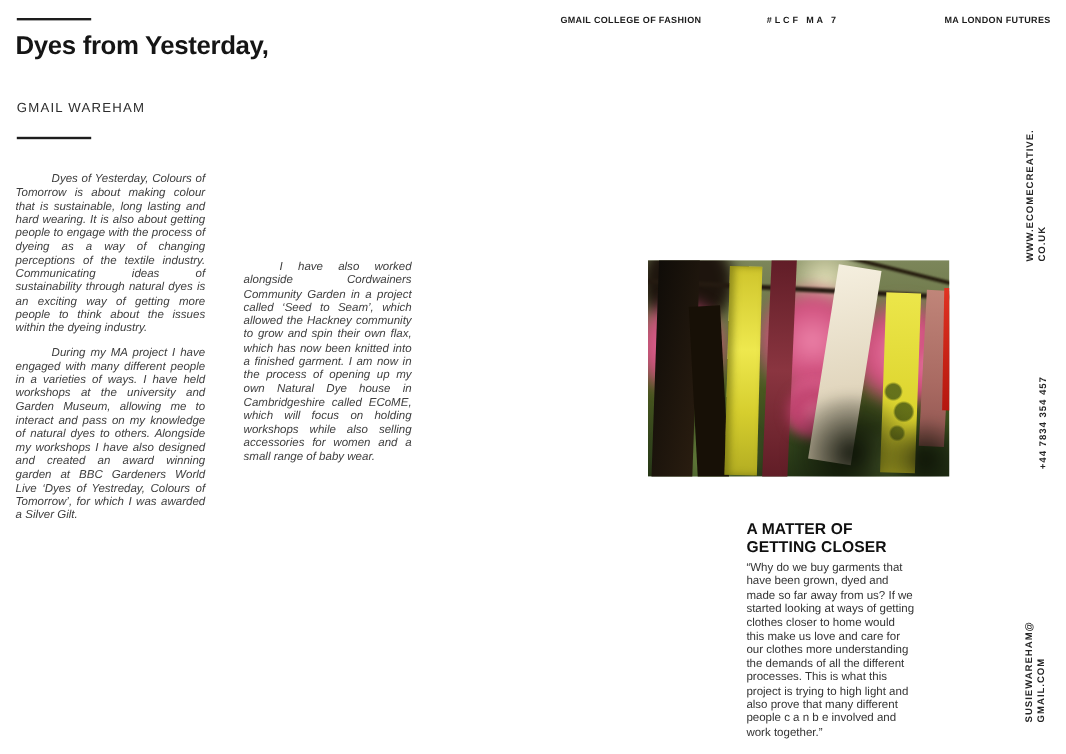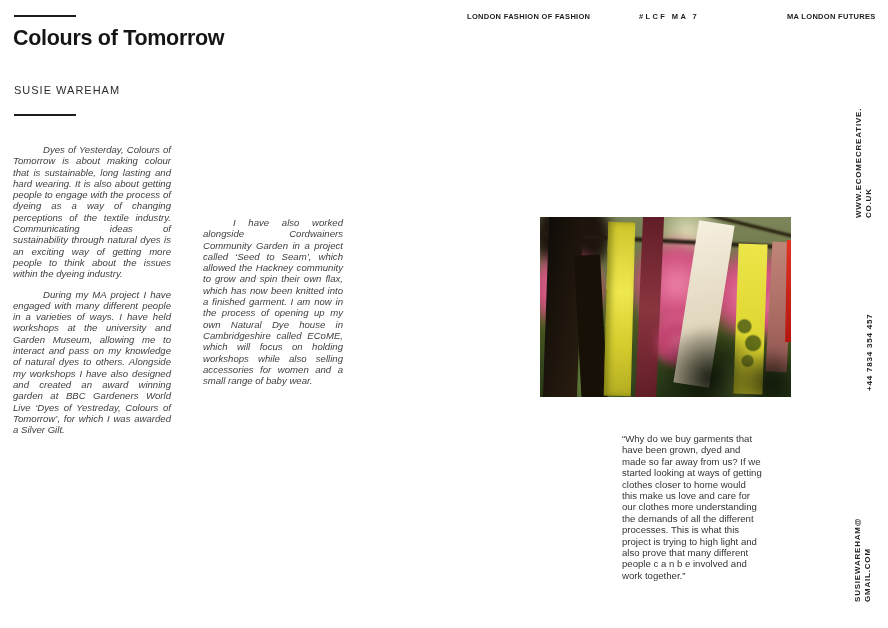--- a/index.html
+++ b/index.html
@@ -67,26 +67,26 @@
   .fgshadow2{right:-18px;bottom:-18px;width:75px;height:65px;background:radial-gradient(circle,rgba(12,16,6,.9) 0%,rgba(12,16,6,0) 70%);}
   .bfront{left:112px;top:104px;width:55px;height:44px;background:radial-gradient(circle,#e06a92 0%,#b83a66 50%,rgba(160,40,80,0) 75%);}
 </style>
 </head>
 <body>
 
 <div class="page">
 
   <div class="rule rule-top"></div>
   <h1 class="title" style="margin:0;">
-    <span style="display:block;">Colours of Tomorrow</span>
+    <span style="display:block;">Dyes from Yesterday,</span>
   </h1>
-  <div class="author">SUSIE WAREHAM</div>
+  <div class="author">GMAIL WAREHAM</div>
   <div class="rule rule-author"></div>
 
-  <div class="hdr hdr-college">LONDON FASHION OF FASHION</div>
+  <div class="hdr hdr-college">GMAIL COLLEGE OF FASHION</div>
   <div class="hdr hdr-tag">#LCF MA 7</div>
   <div class="hdr hdr-program">MA LONDON FUTURES</div>
 
   <div class="col col-left">
     <p>Dyes of Yesterday, Colours of Tomorrow is about making colour that is sustainable, long lasting and hard wearing. It is also about getting people to engage with the process of dyeing as a way of changing perceptions of the textile industry. Communicating ideas of sustainability through natural dyes is an exciting way of getting more people to think about the issues within the dyeing industry.</p>
     <p>During my MA project I have engaged with many different people in a varieties of ways. I have held workshops at the university and Garden Museum, allowing me to interact and pass on my knowledge of natural dyes to others. Alongside my workshops I have also designed and created an award winning garden at BBC Gardeners World Live ‘Dyes of Yestreday, Colours of Tomorrow’, for which I was awarded a Silver Gilt.</p>
   </div>
   <div class="col col-mid">
     <p>I have also worked alongside Cordwainers Community Garden in a project called ‘Seed to Seam’, which allowed the Hackney community to grow and spin their own flax, which has now been knitted into a finished garment. I am now in the process of opening up my own Natural Dye house in Cambridgeshire called ECoME, which will focus on holding workshops while also selling accessories for women and a small range of baby wear.</p>
   </div>
@@ -110,20 +110,24 @@
     <div class="ph blob bfront"></div>
     <div class="strip sw1"></div>
     <div class="strip sy2"></div>
     <div class="strip smv"></div>
     <div class="strip sr1"></div>
     <div class="ph blob fgshadow"></div>
     <div class="ph blob fgshadow2"></div>
   </div>
 
   <div class="feature">
+    <h2>
+      <span style="display:block;">A MATTER OF</span>
+      <span style="display:block;">GETTING CLOSER</span>
+    </h2>
     <div class="quote">“Why do we buy garments that have been grown, dyed and made so far away from us? If we started looking at ways of getting clothes closer to home would this make us love and care for our clothes more understanding the demands of all the different processes. This is what this project is trying to high light and also prove that many different people c a n  b e involved and work together.”</div>
   </div>
 
   <div class="vert vert-site">
     <span style="display:block;">WWW.ECOMECREATIVE.</span>
     <span style="display:block;">CO.UK</span>
   </div>
   <div class="vert vert-phone">+44 7834 354 457</div>
   <div class="vert vert-email">
     <span style="display:block;">SUSIEWAREHAM@</span>

